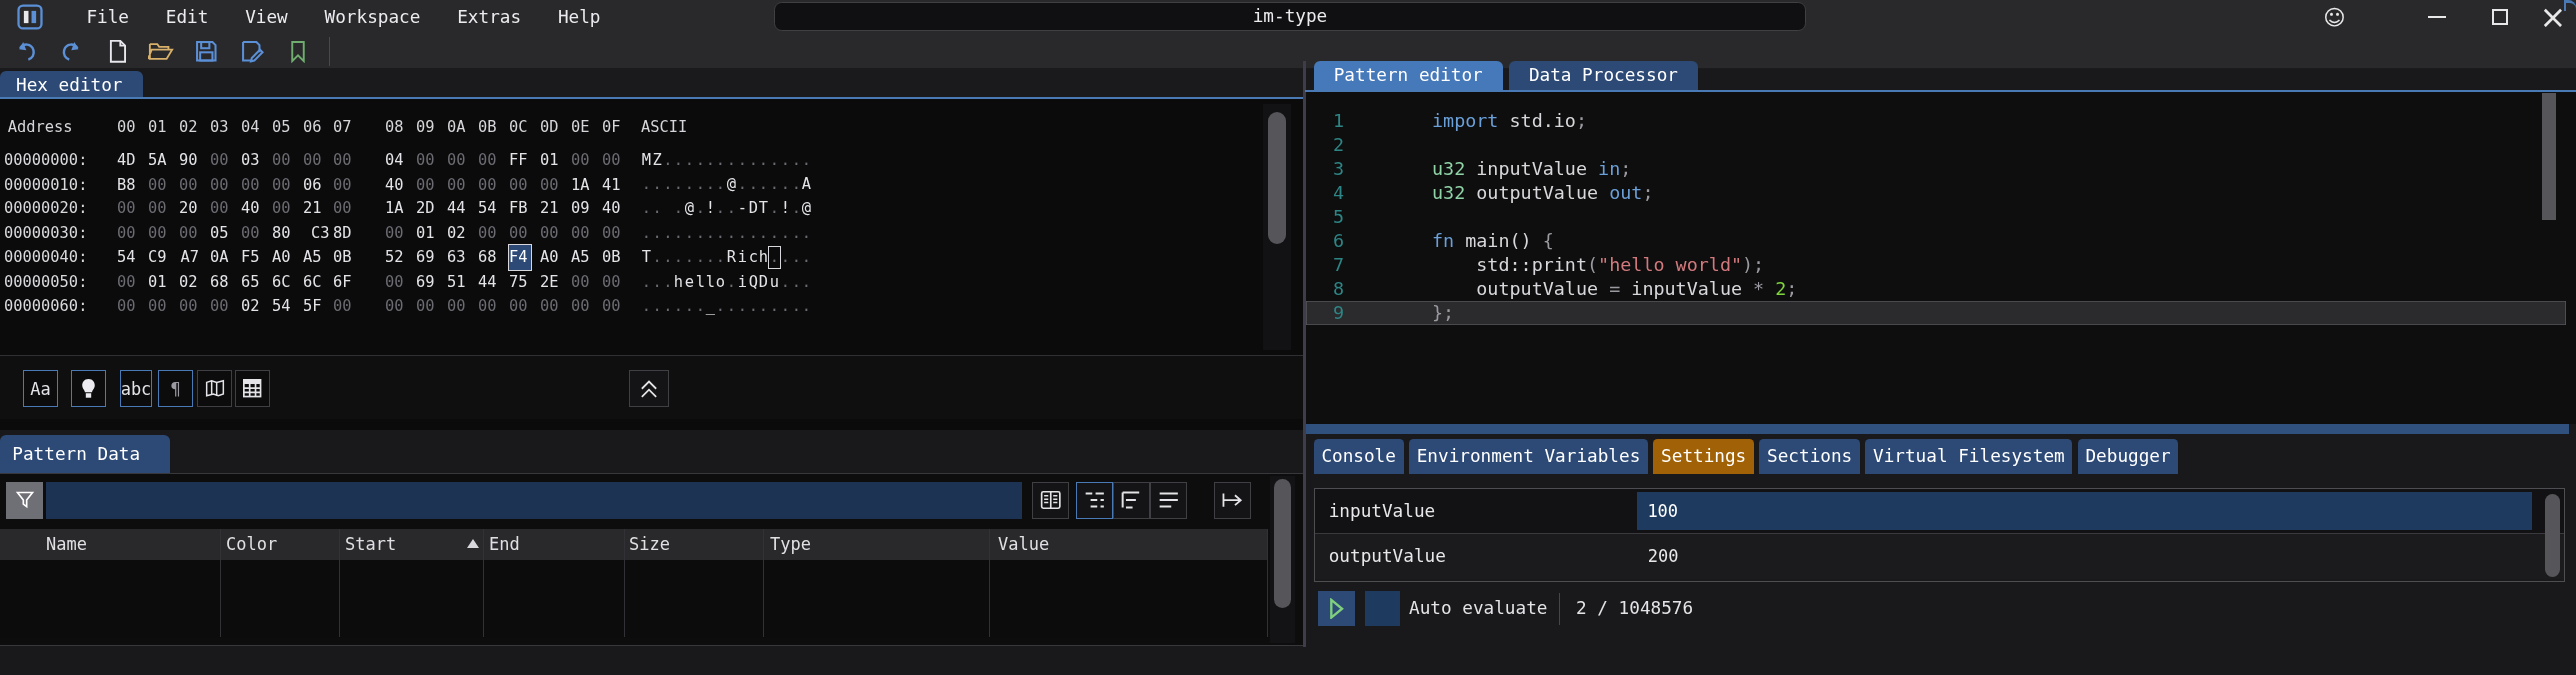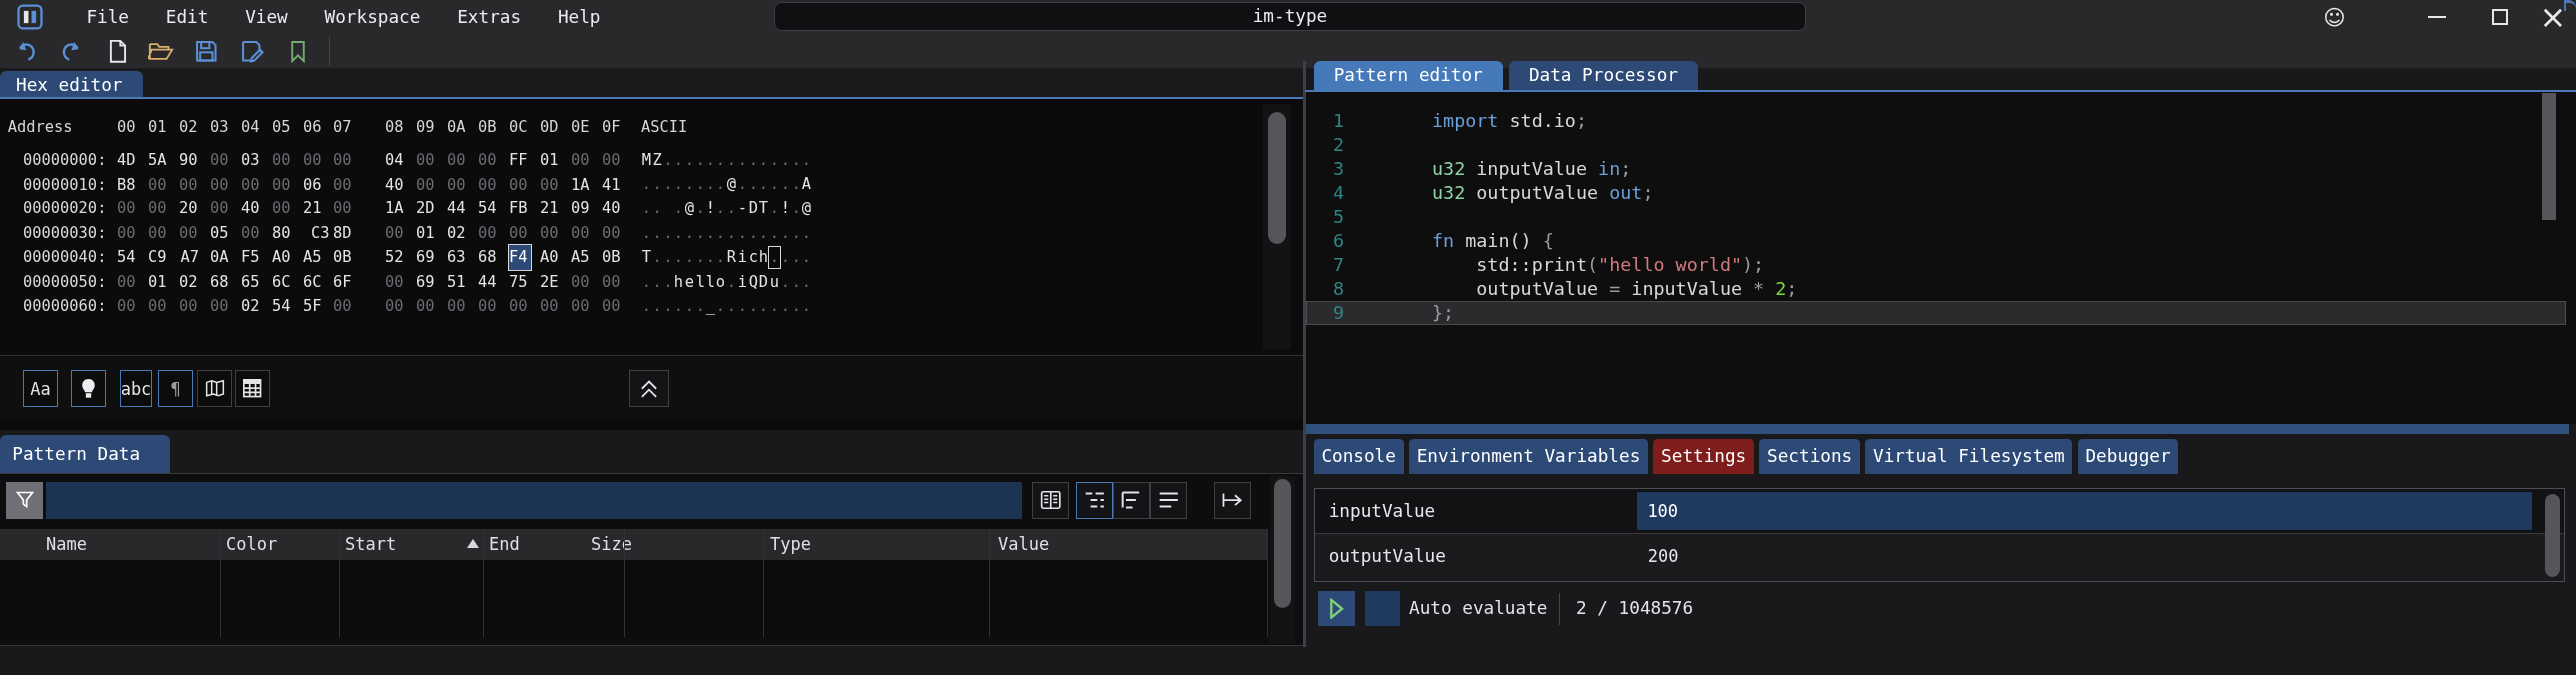--- a/index.html
+++ b/index.html
@@ -24,36 +24,36 @@
   #btn-max .box { width:16px; height:16px; border:2.3px solid #e8e8e8; }
   #btn-close { left:2530px; width:46px; font-size:32px; line-height:34px; }
   #corner-accent { position:absolute; top:0; right:0; width:12.3px; height:10.7px; background:#4a7ab5; border-top-right-radius:7.7px; }
   #corner-mask { position:absolute; top:3.1px; right:0px; width:10px; height:9.2px; background:#29292c; border-top-right-radius:6.1px; }
 
   .tbtn { position:absolute; top:3.1px; width:34px; height:29px; display:flex; align-items:center; justify-content:center; }
   #tb-sep { position:absolute; left:329px; top:3.1px; width:0.8px; height:29px; background:#48484e; }
 
   
   .tab { background:#2d4a77; color:#fff; border-radius:6.1px 6.1px 0 0; font-size:17.7px; }
-  .tab.active { background:#7f1d1d; }
+  .tab.active { background:#a16207; }
 
   
   #hex-panel { position:absolute; left:0; top:69px; width:1303px; height:361px; background:#0b0b0c; }
   #hex-tabbar { position:absolute; left:0; top:0; width:1303px; height:29px; background:#1a1a1c; }
   #hex-tab { position:absolute; left:0; top:1.5px; width:143px; height:28px; line-height:28px; padding-left:16px; }
   #hex-blueline { position:absolute; left:0; top:28px; width:1303px; height:2.3px; background:#4a7ab5; }
   #hex-content { position:absolute; left:0; top:31px; width:1303px; height:255px; background:#0b0b0c; font-size:15.4px; }
   #hex-header { position:absolute; left:0; top:15.4px; height:24.6px; width:1259px; color:#d6d6da; }
   #hex-header .addr-label { position:absolute; left:7.7px; line-height:24.6px; }
   #hex-header-bytes { position:absolute; left:117px; top:0; height:24.6px; }
   #hex-header .ascii-label { position:absolute; left:641px; line-height:24.6px; }
   .hex-cell { position:absolute; top:0; width:26px; line-height:24.6px; }
   #hex-rows { position:absolute; left:0; top:48px; width:1259px; }
   .hex-row { position:absolute; left:0; height:24.6px; width:1259px; }
-  .hex-row .addr { position:absolute; left:23px; line-height:24.6px; color:#dadade; }
+  .hex-row .addr { position:absolute; left:4px; line-height:24.6px; color:#dadade; }
   .hex-bytes { position:absolute; left:117px; top:0; height:24.6px; }
   .hex-ascii { position:absolute; left:641px; top:0; height:24.6px; }
   .ascii-cell { position:absolute; top:1.5px; width:10.7px; height:21.5px; line-height:21.5px; text-align:center; }
   .dim { color:#6b6b72; }
   .bright { color:#e4e4e8; }
   .byte-selected { background:#2d4a77; outline:1.5px solid #d8d8dc; color:#fff; }
   .ascii-selected { outline:1.5px solid #d8d8dc; }
   #hex-vscroll { position:absolute; left:1263px; top:35px; width:28px; height:246px; background:#121214; }
   #hex-vthumb { position:absolute; left:4.6px; top:7.7px; width:18.4px; height:132px; border-radius:9.2px; background:#56565a; }
   #hex-footer { position:absolute; left:0; top:286px; width:1303px; height:64px; background:#0f0f10; border-top:0.8px solid #303034; }
@@ -576,21 +576,21 @@
       </div>
       <div id="pd-vscroll">
         <div id="pd-vthumb"></div>
       </div>
       <div id="pd-header">
           <span class="pd-col-label" style="left: 46px;">Name</span>
           <span class="pd-col-label" style="left: 226px;">Color</span>
           <span class="pd-col-label" style="left: 345px;">Start</span>
           <span id="pd-sort"></span>
           <span class="pd-col-label" style="left: 489px;">End</span>
-          <span class="pd-col-label" style="left: 591px;">Size</span>
+          <span class="pd-col-label" style="left: 629px;">Size</span>
           <span class="pd-col-label" style="left: 770px;">Type</span>
           <span class="pd-col-label" style="left: 998px; text-align: right;">Value</span>
         </div>
       <div id="pd-tablebody"></div>
       <div id="pd-collines"></div>
     <div class="col-line" style="left: 220px;"></div>
         <div class="col-line" style="left: 339px;"></div>
         <div class="col-line" style="left: 483px;"></div>
         <div class="col-line" style="left: 624px;"></div>
         <div class="col-line" style="left: 763px;"></div>

